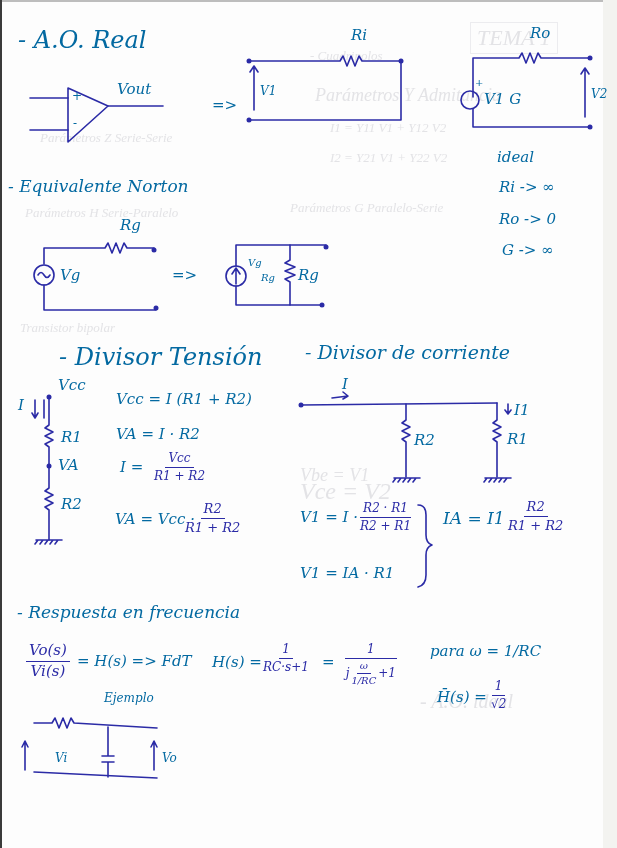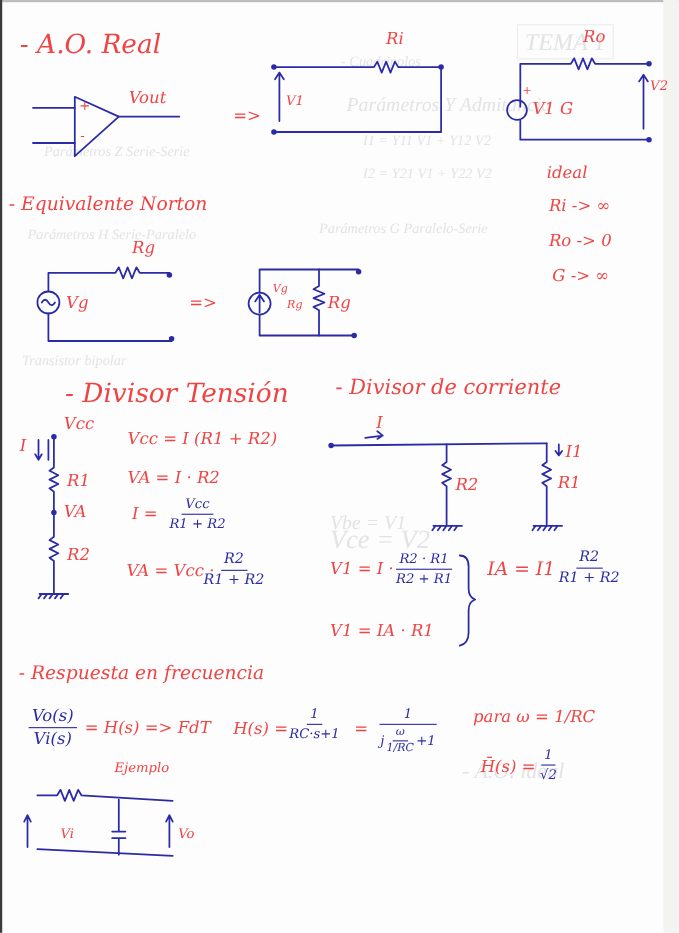--- a/index.html
+++ b/index.html
@@ -7,21 +7,21 @@
     width: 617px; height: 848px; position: relative; overflow: hidden;
     background: #fdfdfd;
     font-family: "DejaVu Sans", sans-serif;
     color: #2a2a9a;
   }
   .page { position: absolute; left: 0; top: 0; width: 617px; height: 848px; }
   .left-edge { position: absolute; left: 0; top: 0; width: 2px; height: 848px; background: #3b3b3b; }
   .top-edge { position: absolute; left: 0; top: 0; width: 617px; height: 2px; background: #bdbdbd; }
   .right-strip { position: absolute; left: 603px; top: 0; width: 14px; height: 848px; background: #f3f3f0; }
   .bleed { position: absolute; color: #e3e3e6; font-family: Liberation Serif, serif; font-style: italic; font-size: 13px; white-space: nowrap; }
-  .hw { position: absolute; white-space: nowrap; font-family: "DejaVu Serif", serif; font-style: italic; color: #ef4444; line-height: 1; }
+  .hw { position: absolute; white-space: nowrap; font-family: "DejaVu Serif", serif; font-style: italic; color: #0369a1; line-height: 1; }
   .h { font-size: 20px; }
   .m { font-size: 15px; }
   .s { font-size: 12px; }
   .xs { font-size: 10px; }
   .frac { position: absolute; display: inline-flex; flex-direction: column; align-items: center; font-family: "DejaVu Serif", serif; font-style: italic; color: #2b2ba6; line-height: 1.05; }
   .frac .num { padding: 0 3px 2px; border-bottom: 1.2px solid #2b2ba6; }
   .frac .den { padding-top: 2px; }
   svg.circ { position: absolute; left: 0; top: 0; width: 617px; height: 848px; pointer-events: none; }
   svg.circ * { stroke: #2b2ba6; stroke-width: 1.6; fill: none; stroke-linecap: round; stroke-linejoin: round; }
   svg.circ .dot { fill: #2b2ba6; stroke: none; }
@@ -130,21 +130,21 @@
     <span class="hw h" style="left:18px;top:28px;font-size:24px;">- A.O. Real</span>
     <span class="hw s" style="left:72px;top:90px;">+</span>
     <span class="hw s" style="left:73px;top:117px;">-</span>
     <span class="hw m" style="left:117px;top:82px;">Vout</span>
     <span class="hw m" style="left:212px;top:98px;">=&gt;</span>
     <span class="hw m" style="left:351px;top:28px;">Ri</span>
     <span class="hw s" style="left:260px;top:85px;">V1</span>
     <span class="hw m" style="left:530px;top:26px;">Ro</span>
     <span class="hw xs" style="left:475px;top:78px;">+</span>
     <span class="hw m" style="left:484px;top:92px;">V1 G</span>
-    <span class="hw s" style="left:591px;top:72px;">V2</span>
+    <span class="hw s" style="left:591px;top:88px;">V2</span>
 
     <span class="hw m" style="left:497px;top:150px;">ideal</span>
     <span class="hw m" style="left:499px;top:180px;">Ri -&gt; ∞</span>
     <span class="hw m" style="left:499px;top:212px;">Ro -&gt; 0</span>
     <span class="hw m" style="left:502px;top:243px;">G -&gt; ∞</span>
   </div>
 
   <div>
     <span class="hw m" style="left:8px;top:178px;font-size:17px;">- Equivalente Norton</span>
     <span class="hw m" style="left:60px;top:268px;">Vg</span>

